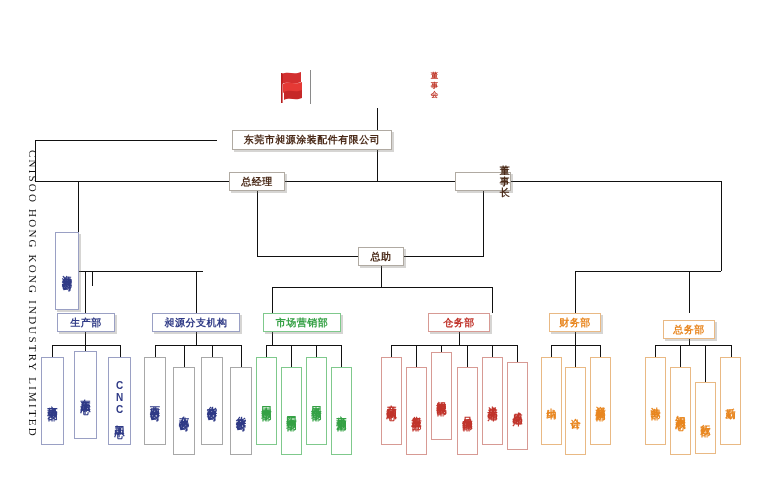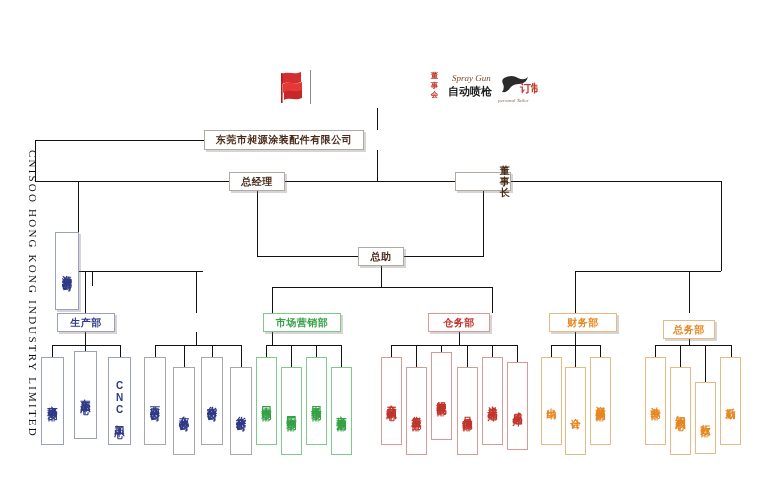--- a/index.html
+++ b/index.html
@@ -98,34 +98,25 @@
         <rect x="3" y="7" width="1.6" height="30" fill="#b71c1c"></rect>
       </svg>
     </div>
     <div class="logo-cell lg-divider"></div>
 
 
     <div class="board-vert">
       <span>董事会</span>
     </div>
 
-    <div class="logo-cell lg-spray">
-      <svg class="spray-svg" width="92" height="42" viewBox="0 0 92 42">
-        <text x="6" y="15" font-family="Liberation Serif, serif" font-size="9" font-style="italic" fill="#7a4a2a">Spray Gun</text>
-        <text x="2" y="29" font-family="DejaVu Sans, sans-serif" font-size="11" font-weight="bold" fill="#1a1a1a">自动喷枪</text>
-        <path d="M58 12 q8 -4 14 0 q6 3 10 -1 q-2 7 -9 7 q-6 0 -9 4 q-3 5 -8 4 q3 -4 1 -8 q-2 -4 1 -6 Z" fill="#2b2b2b"></path>
-        <text x="74" y="26" font-family="DejaVu Sans, sans-serif" font-size="11" font-weight="bold" fill="#c0392b">订制</text>
-        <text x="52" y="36" font-family="Liberation Serif, serif" font-size="5" font-style="italic" fill="#8a6a4a">personal Tailor</text>
-      </svg>
-    </div>
   </div>
 
   <div class="ln lnv" style="left:377px;top:108px;height:22px;"></div>
 
-  <div class="box h shadow c-root" style="left:204px;top:130px;width:160px;height:20px;">东莞市昶源涂装配件有限公司</div>
+  <div class="box h shadow c-root" style="left:232px;top:130px;width:160px;height:20px;">东莞市昶源涂装配件有限公司</div>
 
   <div class="ln lnv" style="left:377px;top:150px;height:31px;"></div>
 
   <div class="ln lnh" style="left:35px;top:181px;width:686px;"></div>
 
   <div class="ln lnv" style="left:35px;top:140px;height:42px;"></div>
   <div class="ln lnh" style="left:35px;top:140px;width:182px;"></div>
 
   <div class="ln lnv" style="left:78px;top:181px;height:90px;"></div>
   <div class="ln lnh" style="left:78px;top:271px;width:1px;"></div>
@@ -159,20 +150,21 @@
   <div class="ln lnv" style="left:85px;top:332px;height:13px;"></div>
   <div class="ln lnh" style="left:52px;top:345px;width:68px;"></div>
   <div class="ln lnv" style="left:52px;top:345px;height:12px;"></div>
   <div class="ln lnv" style="left:85px;top:345px;height:6px;"></div>
   <div class="ln lnv" style="left:120px;top:345px;height:12px;"></div>
 
   <div class="box v c-navy" style="left:41px;top:357px;width:23px;height:88px;">市场研发部</div>
   <div class="box v c-navy" style="left:74px;top:351px;width:23px;height:88px;">车床加工中心</div>
   <div class="box v c-navy" style="left:108px;top:357px;width:23px;height:88px;">CNC加工中心</div>
 
+  <div class="box h shadow c-navy" style="left:152px;top:313px;width:88px;height:19px;">昶源分支机构</div>
   <div class="ln lnv" style="left:196px;top:332px;height:13px;"></div>
   <div class="ln lnh" style="left:155px;top:345px;width:86px;"></div>
   <div class="ln lnv" style="left:155px;top:345px;height:12px;"></div>
   <div class="ln lnv" style="left:184px;top:345px;height:22px;"></div>
   <div class="ln lnv" style="left:212px;top:345px;height:12px;"></div>
   <div class="ln lnv" style="left:241px;top:345px;height:22px;"></div>
 
   <div class="box v c-gray" style="left:144px;top:357px;width:22px;height:88px;">西南分公司</div>
   <div class="box v c-gray" style="left:173px;top:367px;width:22px;height:88px;">东北分公司</div>
   <div class="box v c-gray" style="left:201px;top:357px;width:22px;height:88px;">华南分公司</div>
@@ -205,21 +197,21 @@
   <div class="box v c-red" style="left:406px;top:367px;width:21px;height:88px;">售后服务部</div>
   <div class="box v c-red" style="left:431px;top:352px;width:21px;height:88px;">组装装配部</div>
   <div class="box v c-red" style="left:457px;top:367px;width:21px;height:88px;">品质保障部</div>
   <div class="box v c-red" style="left:482px;top:357px;width:21px;height:88px;">半成品仓库</div>
   <div class="box v c-red" style="left:507px;top:362px;width:21px;height:88px;">成品仓库</div>
 
   <div class="ln lnh" style="left:575px;top:271px;width:146px;"></div>
   <div class="ln lnv" style="left:575px;top:271px;height:42px;"></div>
   <div class="ln lnv" style="left:689px;top:271px;height:42px;"></div>
 
-  <div class="box h shadow c-orange" style="left:549px;top:313px;width:68px;height:19px;">财务部</div>
+  <div class="box h shadow c-orange" style="left:549px;top:313px;width:52px;height:19px;">财务部</div>
   <div class="ln lnv" style="left:575px;top:332px;height:13px;"></div>
   <div class="ln lnh" style="left:551px;top:345px;width:49px;"></div>
   <div class="ln lnv" style="left:551px;top:345px;height:12px;"></div>
   <div class="ln lnv" style="left:575px;top:345px;height:22px;"></div>
   <div class="ln lnv" style="left:600px;top:345px;height:12px;"></div>
 
   <div class="box v c-orange" style="left:541px;top:357px;width:21px;height:88px;">出纳</div>
   <div class="box v c-orange" style="left:565px;top:367px;width:21px;height:88px;">会计</div>
   <div class="box v c-orange" style="left:590px;top:357px;width:21px;height:88px;">资材采购部</div>
 

